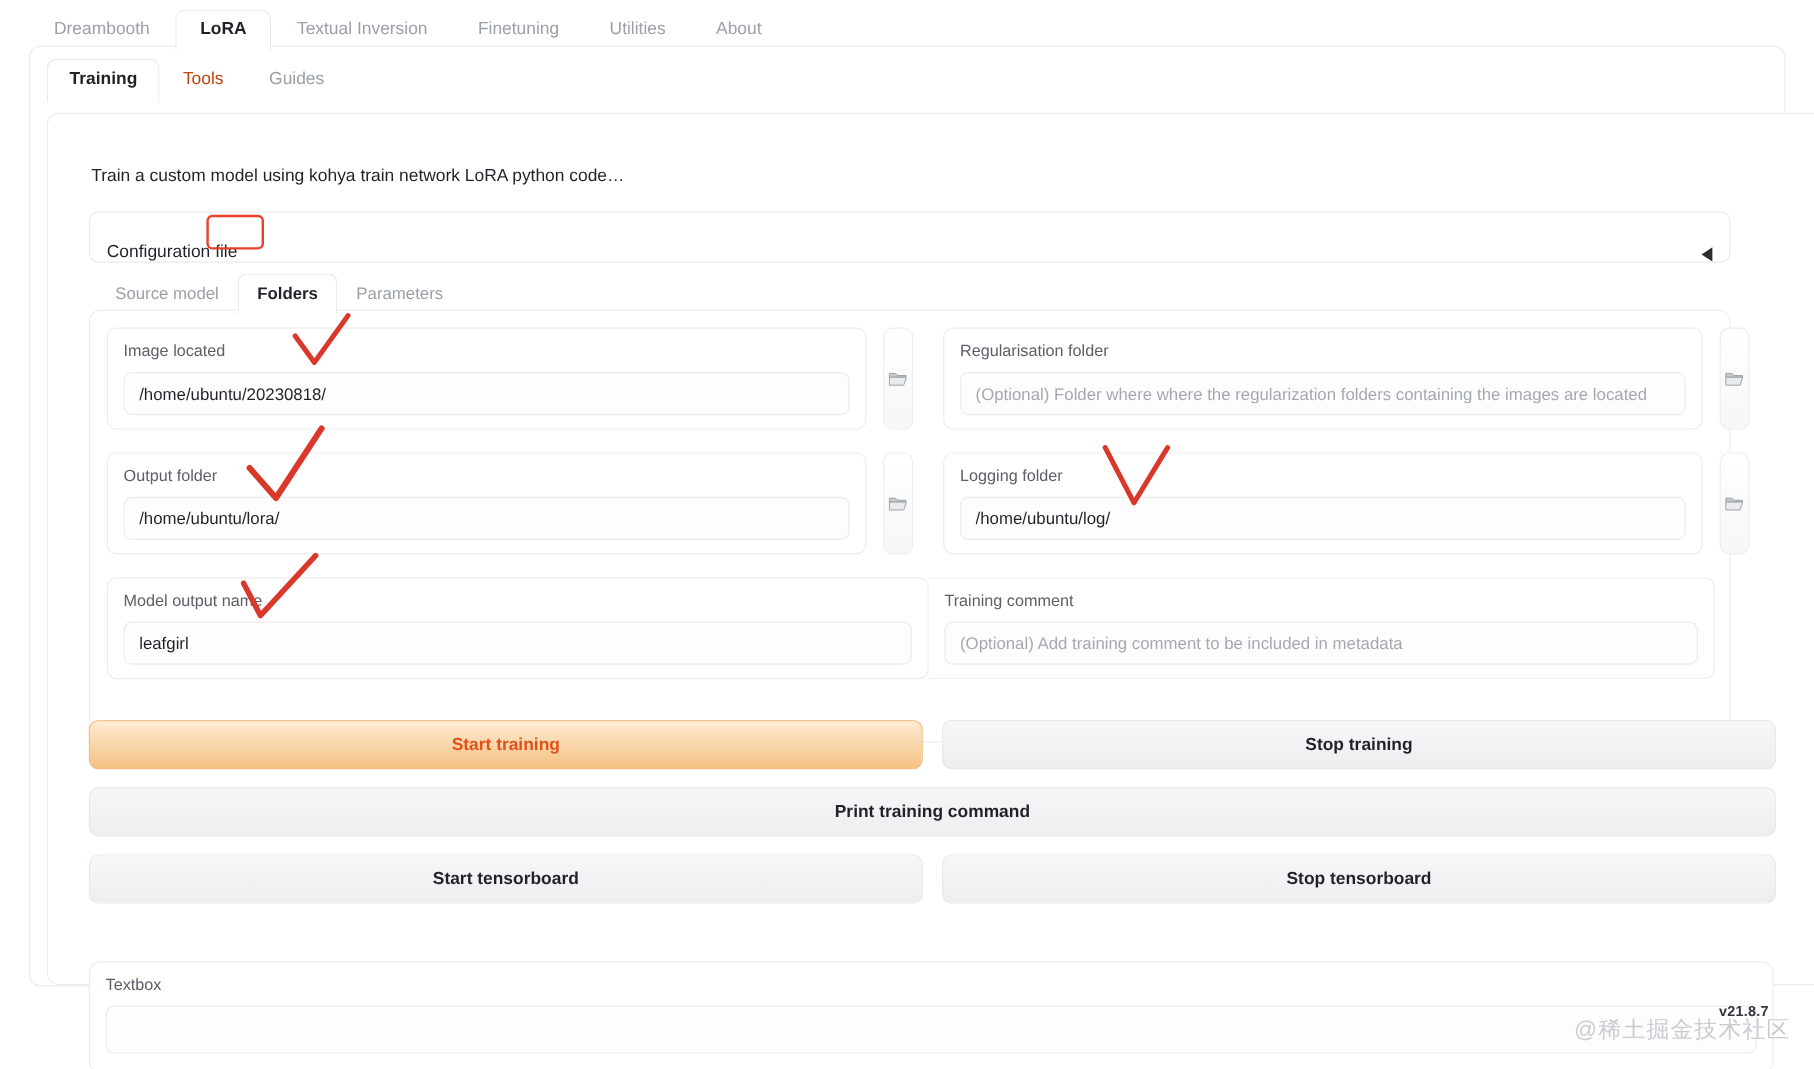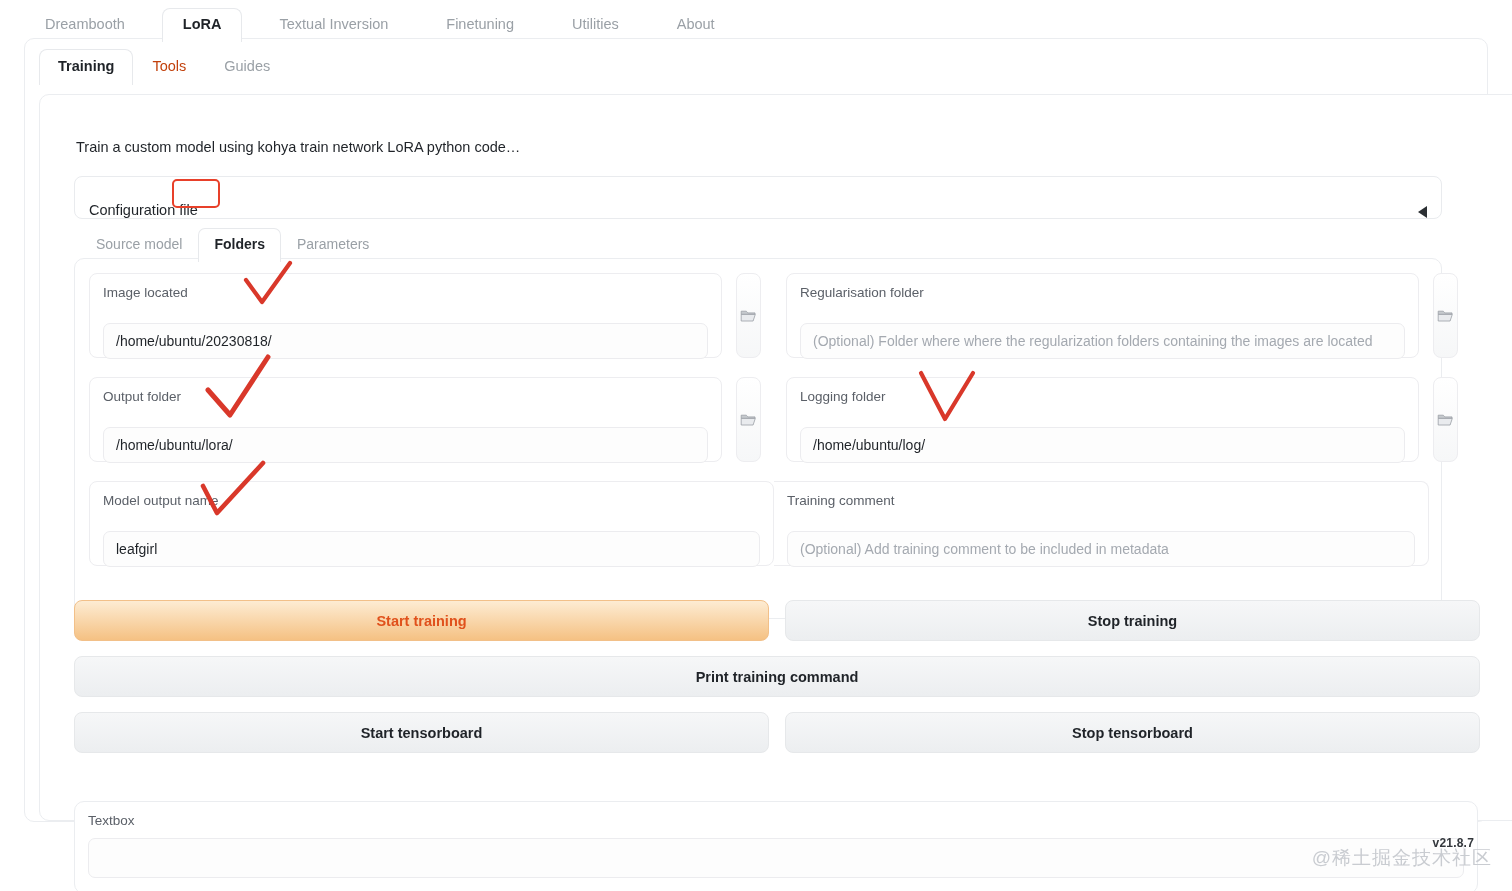--- a/index.html
+++ b/index.html
@@ -7,21 +7,21 @@
     width: 1512px; height: 891px;
     background: #ffffff;
     font-family: "Liberation Sans", sans-serif;
     overflow: hidden;
   }
   .page { position: relative; width: 1512px; height: 891px; background:#fff; }
 
   
   .top-tabs {
     position: absolute; left: 24px; top: 8px;
-    display: flex; align-items: flex-end; gap: 16px;
+    display: flex; align-items: flex-end; gap: 0px;
     z-index: 5;
   }
   .top-tab {
     padding: 7px 20px 9px 20px;
     font-size: 14.5px;
     color: #9aa0a6;
     background: transparent;
     border: 1px solid transparent;
     border-bottom: none;
     border-radius: 8px 8px 0 0;
@@ -159,21 +159,20 @@
   .field-input {
     width: 100%; height: 36px;
     border: 1px solid #ececef;
     border-radius: 7px;
     background: #fdfdfd;
     font-size: 14px;
     color: #1f2328;
     padding: 0 12px;
     font-family: "Liberation Sans", sans-serif;
     outline: none;
-    margin-top: 13px;
   }
   .field-input::placeholder { color: #a4a9b0; }
 
   .browse-btn {
     position: absolute;
     width: 25px;
     border: 1px solid #ededf0;
     border-radius: 8px;
     background: linear-gradient(180deg,#ffffff 0%,#f6f7f8 100%);
     display: flex; align-items: center; justify-content: center;

